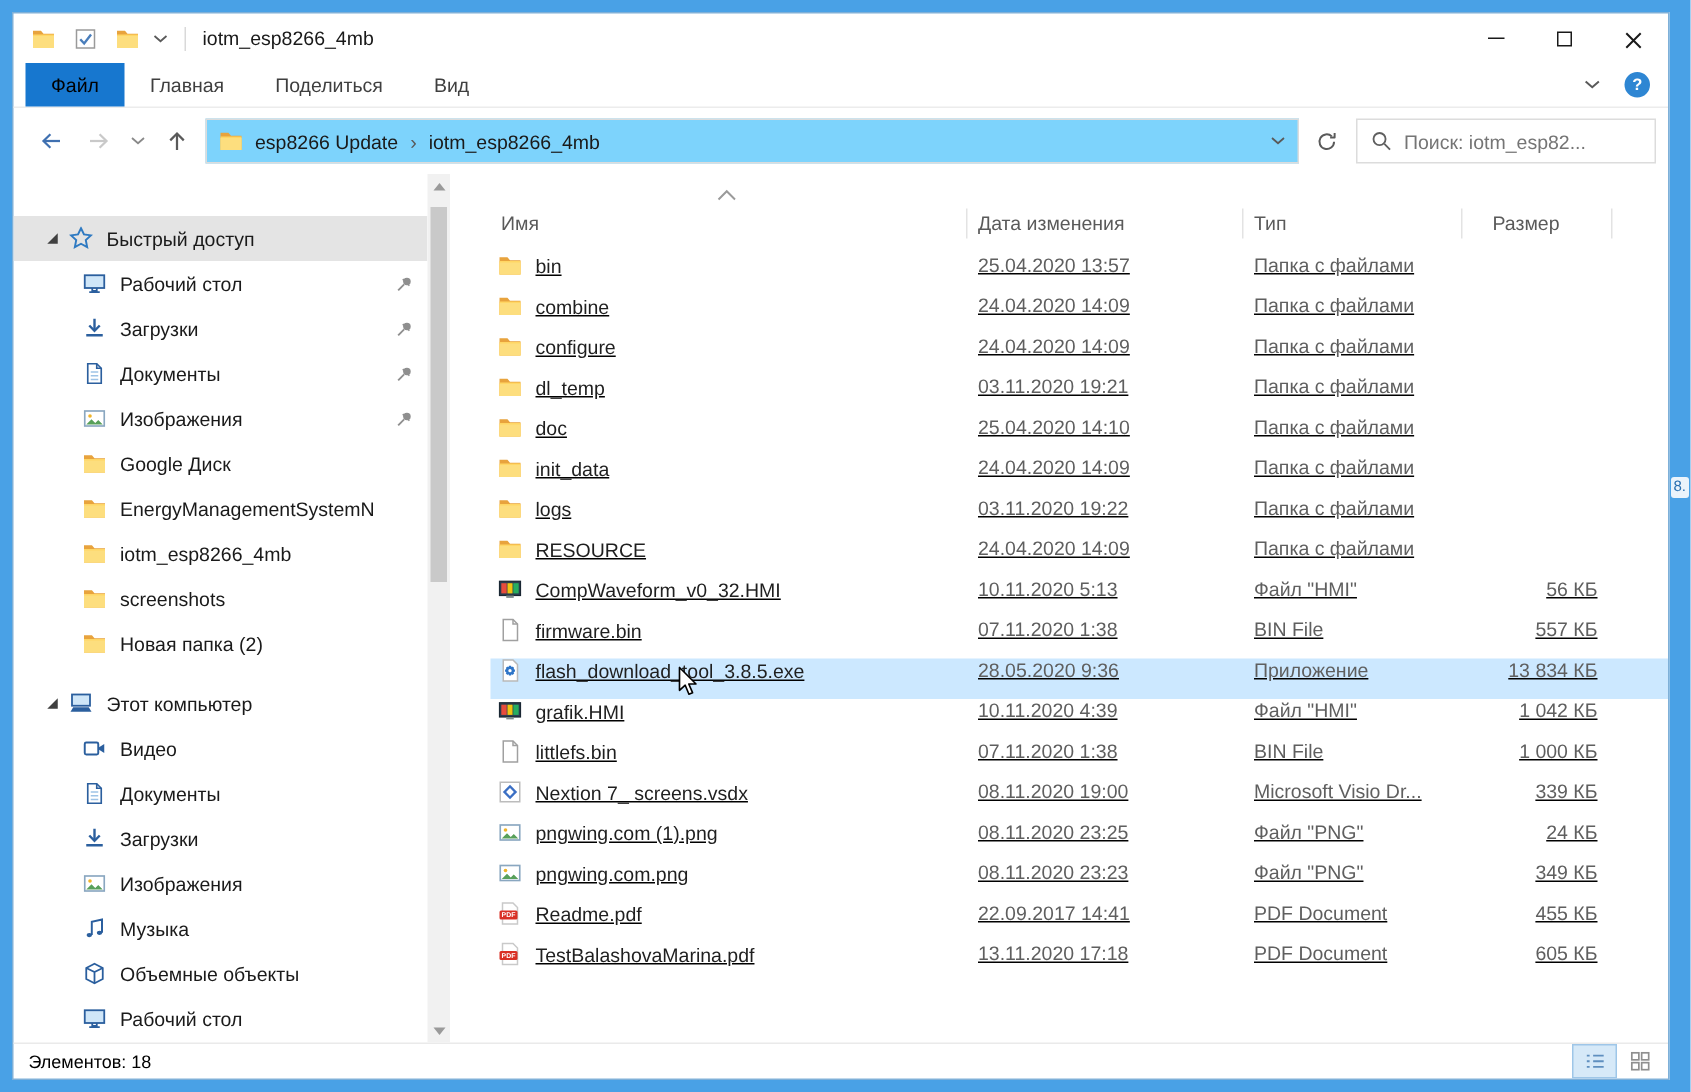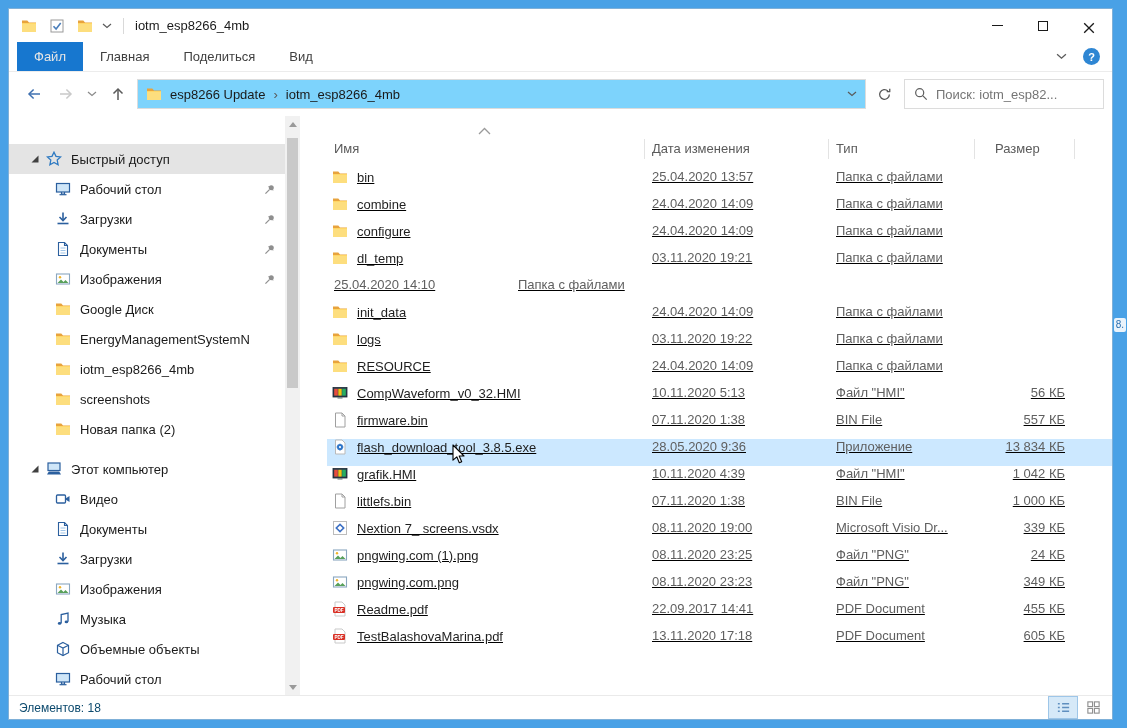--- a/index.html
+++ b/index.html
@@ -25,21 +25,21 @@
   .win-btn { width:46px; display:flex; align-items:center; justify-content:center; }
   .glyph-min { width:11px; height:1px; background:#1a1a1a; display:block; }
   .glyph-max { width:10px; height:10px; border:1px solid #1a1a1a; display:block; }
   .glyph-close { width:12px; height:12px; display:block; }
   .glyph-close svg { width:100%; height:100%; }
 
   
   .ribbon { height:30px; display:flex; align-items:stretch; flex:0 0 auto; border-bottom:1px solid #ececec; }
   .ribbon-tabs { display:flex; align-items:stretch; padding-left:8px; }
   .ribbon-tab { padding:0 17px; display:flex; align-items:center; font-size:13px; color:#3f3f3f; }
-  .ribbon-tab.active { background:var(--accent); color:#e5e5e5; }
+  .ribbon-tab.active { background:var(--accent); color:#000000; }
   .ribbon-right { margin-left:auto; display:flex; align-items:center; gap:16px; padding-right:12px; }
   .ribbon-chevron { width:11px; height:7px; display:flex; }
   .ribbon-chevron svg { width:100%; height:100%; }
   .help-circle { width:17px; height:17px; border-radius:50%; background:#2e86d3; color:#fff; font-size:11px; font-weight:bold; display:flex; align-items:center; justify-content:center; }
 
   
   .navrow { height:44px; display:flex; align-items:center; padding:0 8px 0 10px; flex:0 0 auto; gap:2px; }
   .nav-btn { width:30px; height:30px; display:flex; align-items:center; justify-content:center; }
   .nav-btn.small { width:18px; }
   .nav-btn svg { width:16px; height:16px; }
@@ -92,21 +92,21 @@
   .col-size { width:100px; }
   .rows { margin-top:7px; }
   .file-row { display:flex; align-items:flex-start; height:27px;text-decoration:underline; }
   .file-row.highlighted { background:var(--selection); }
   .cell { font-size:13px; }
   .cell.col-name { display:flex; align-items:center; gap:9px; color:#1f1f1f; padding-left:5px; white-space:nowrap; overflow:hidden; }
   .cell.col-date, .cell.col-type { color:#5f5f5f; white-space:nowrap; overflow:hidden; padding-left:7px; }
   .cell.col-size { color:#5f5f5f; text-align:right; padding-right:10px; }
 
   
-  .statusbar { height:24px; border-top:1px solid #eaeaea; display:flex; align-items:center; padding:0 4px 0 10px; font-size:12px; color:#0c4a6e; flex:0 0 auto; }
+  .statusbar { height:24px; border-top:1px solid #eaeaea; display:flex; align-items:center; padding:0 4px 0 10px; font-size:12px; color:#000000; flex:0 0 auto; }
   .view-toggles { margin-left:auto; display:flex; height:100%; }
   .view-btn { width:30px; display:flex; align-items:center; justify-content:center; }
   .view-btn.active { background:#d6e9f8; box-shadow:inset 0 0 0 1px #9ec6e8; }
   .view-btn .icon { width:15px; height:15px; }
 
   .cursor { position:absolute; left:452px; top:444px; width:16px; height:22px; z-index:10; pointer-events:none; }
   .cursor svg { width:100%; height:100%; }
 </style>
 </head>
 <body>
@@ -541,20 +541,30 @@
                     <path d="M1 6h14v8H1z" fill="#fdde7e"></path>
                   </svg>
                 </span>
                 <span>dl_temp</span>
               </div>
               <div class="cell col-date">03.11.2020 19:21</div>
               <div class="cell col-type">Папка с файлами</div>
               <div class="cell col-size"></div>
             </div>
             <div class="file-row">
+              <div class="cell col-name">
+                <span class="icon">
+                  <svg viewBox="0 0 16 16">
+                    <path d="M1 2.5h5.3L8 4.5h7V14H1z" fill="#e8a33d"></path>
+                    <path d="M1 5h14v9H1z" fill="#ffd664"></path>
+                    <path d="M1 6h14v8H1z" fill="#fdde7e"></path>
+                  </svg>
+                </span>
+                <span>doc</span>
+              </div>
               <div class="cell col-date">25.04.2020 14:10</div>
               <div class="cell col-type">Папка с файлами</div>
               <div class="cell col-size"></div>
             </div>
             <div class="file-row">
               <div class="cell col-name">
                 <span class="icon">
                   <svg viewBox="0 0 16 16">
                     <path d="M1 2.5h5.3L8 4.5h7V14H1z" fill="#e8a33d"></path>
                     <path d="M1 5h14v9H1z" fill="#ffd664"></path>

